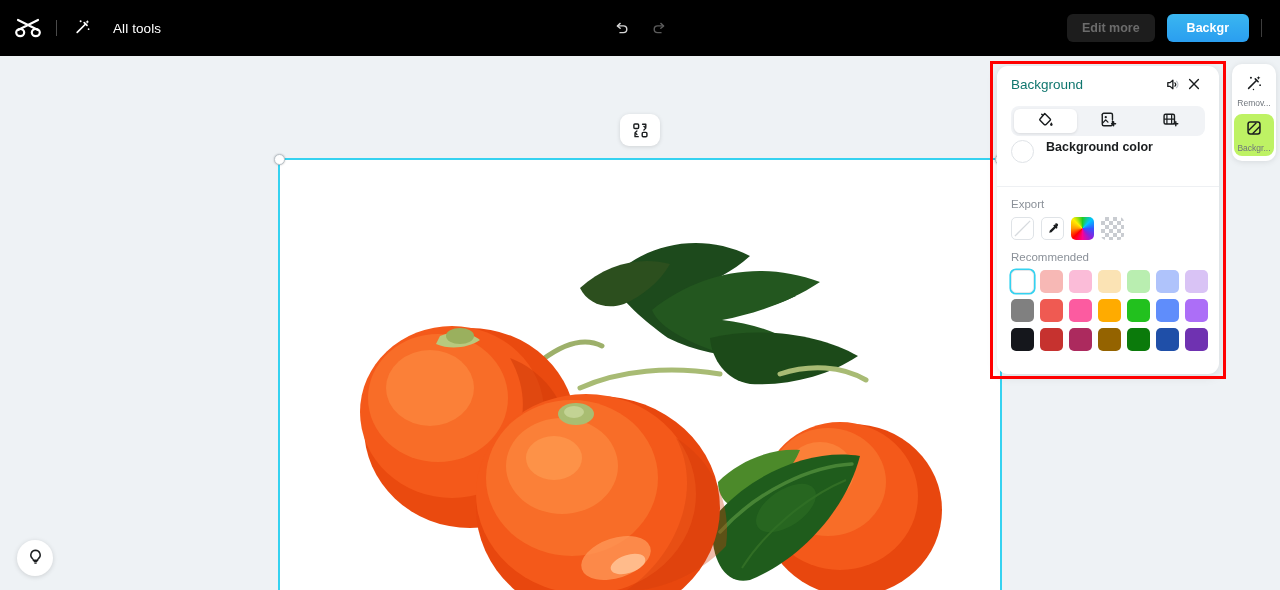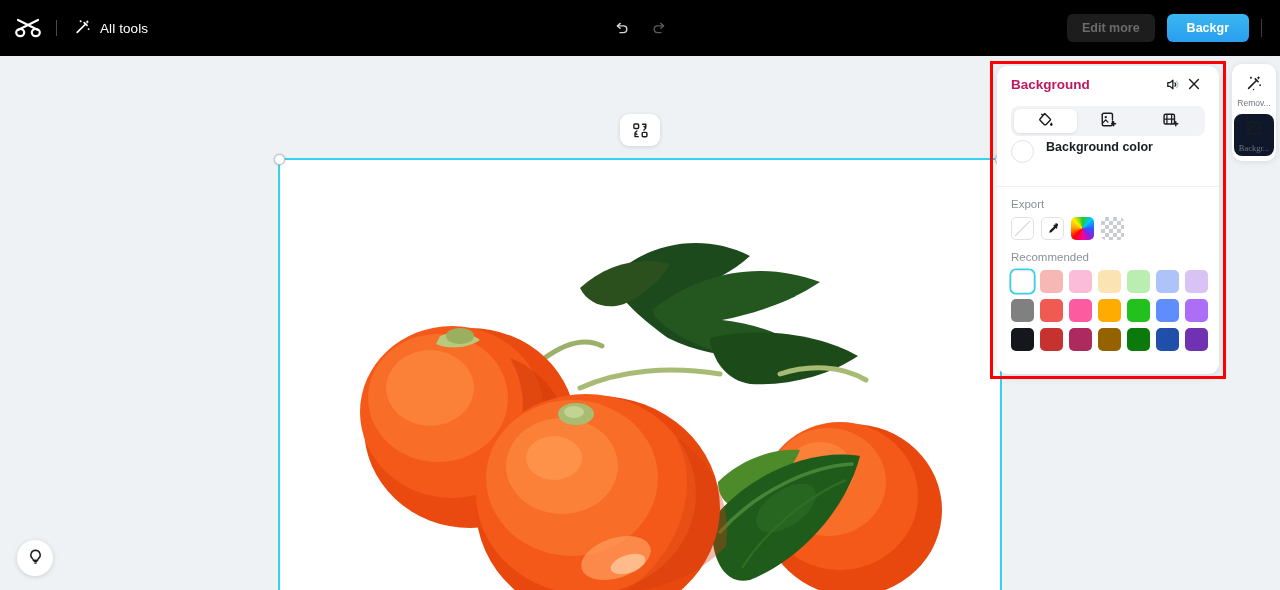--- a/index.html
+++ b/index.html
@@ -13,21 +13,21 @@
 
   
   .topbar {
     position: absolute; left: 0; top: 0; width: 1280px; height: 56px;
     background: #000; display: flex; align-items: center;
   }
   .logo-wrap { width: 56px; height: 56px; display: flex; align-items: center; justify-content: center; }
   .logo-wrap svg { display: block; }
   .vdiv { width: 1px; height: 16px; background: #4a4a4a; }
   .alltools {
-    display: flex; align-items: center; gap: 9px;
+    display: flex; align-items: center; gap: 22px;
     margin-left: 17px; color: #fff; font-size: 13.5px; font-weight: 500;
     cursor: pointer;
   }
   .alltools .lbl { letter-spacing: .1px; }
 
   .history {
     position: absolute; left: 50%; top: 0; transform: translateX(-50%);
     height: 56px; display: flex; align-items: center; gap: 10px;
   }
   .hbtn { width: 28px; height: 28px; display: flex; align-items: center; justify-content: center; cursor: pointer; }
@@ -81,21 +81,21 @@
   }
 
   
   .panel {
     position: absolute; left: 997px; top: 66px; width: 222px; height: 308px;
     background: #fff; border-radius: 11px;
     box-shadow: 0 2px 12px rgba(0,0,0,.10);
     padding: 0 14px;
   }
   .panel-head { height: 36px; display: flex; align-items: center; }
-  .panel-title { font-size: 13.5px; font-weight: 700; color: #be185d; flex: 1; }
+  .panel-title { font-size: 13.5px; font-weight: 400; color: #0f766e; flex: 1; }
   .panel-ico { width: 22px; height: 22px; display: flex; align-items: center; justify-content: center; cursor: pointer; }
 
   .tabs {
     height: 30px; background: #f1f3f6; border-radius: 8px; padding: 3px;
     display: flex; margin-top: 4px;
   }
   .tab {
     flex: 1; display: flex; align-items: center; justify-content: center;
     border-radius: 6px; cursor: pointer;
   }
@@ -137,21 +137,21 @@
   .rail {
     position: absolute; right: 4px; top: 64px; width: 44px;
     background: #fff; border-radius: 10px; padding: 5px 0;
     box-shadow: 0 1px 6px rgba(0,0,0,.10);
     display: flex; flex-direction: column; gap: 2px;
   }
   .rail-item {
     width: 40px; margin: 0 2px; border-radius: 8px; padding: 5px 0 4px;
     display: flex; flex-direction: column; align-items: center; gap: 3px; cursor: pointer;
   }
-  .rail-item.active { background: #0f172a; font-family: Liberation Serif, serif; }
+  .rail-item.active { background: #bef264; }
   .rail-lbl { font-size: 8.5px; color: #6f757c; line-height: 1; white-space: nowrap; }
 
   
   .annot {
     position: absolute; left: 990px; top: 61px; width: 236px; height: 318px;
     border: 3px solid #ff0000; pointer-events: none;
   }
 </style>
 </head>
 <body>

